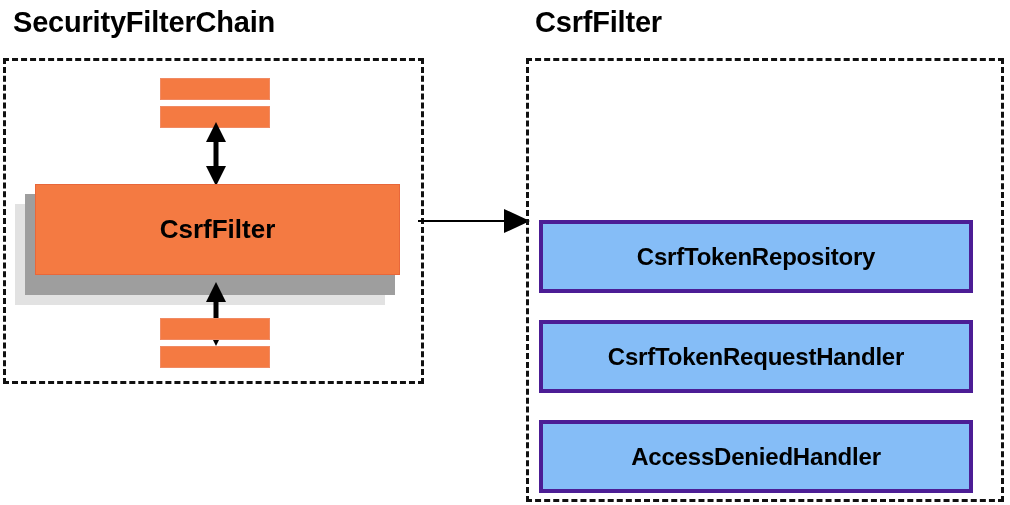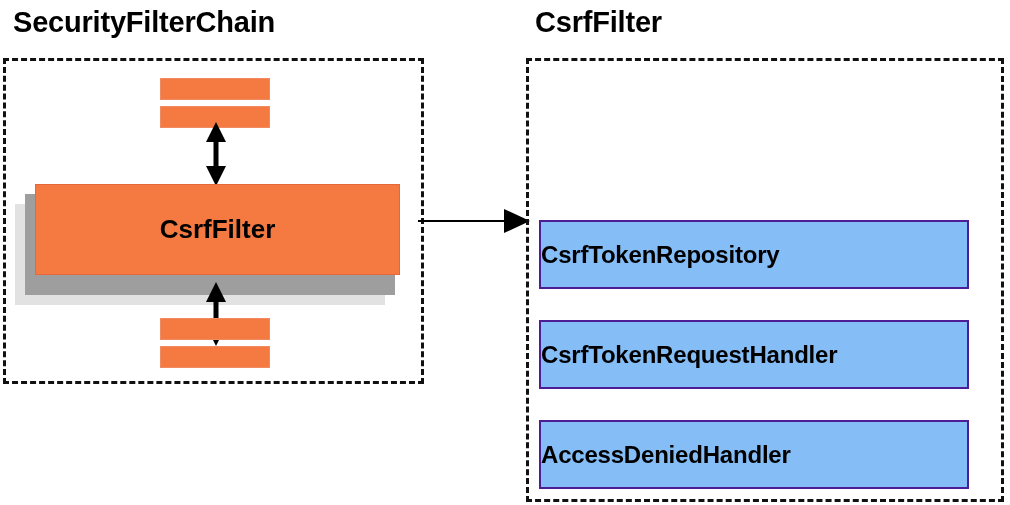--- a/index.html
+++ b/index.html
@@ -132,24 +132,24 @@
   }
   .blue-stack .sh-light {
     left: 0px; top: 22px; width: 428px; height: 65px;
   }
   .blue-stack .sh-dark {
     left: 9px; top: 12px; width: 428px; height: 65px;
   }
   .blue-stack .face {
     left: 21px; top: 0px; width: 426px; height: 65px;
     background: #85bdf7;
-    border: 2px solid #4c1d95;
+    border: 4px solid #4c1d95;
     display: flex;
     align-items: center;
-    justify-content: flex-start;
+    justify-content: center;
   }
   .blue-stack .face .label {
     font-family: "Liberation Sans", sans-serif;
     font-weight: bold;
     font-size: 24px;
     color: #000000;
     white-space: nowrap;
     letter-spacing: -0.2px;
   }
   #blue-0 { top: 90px;  }

